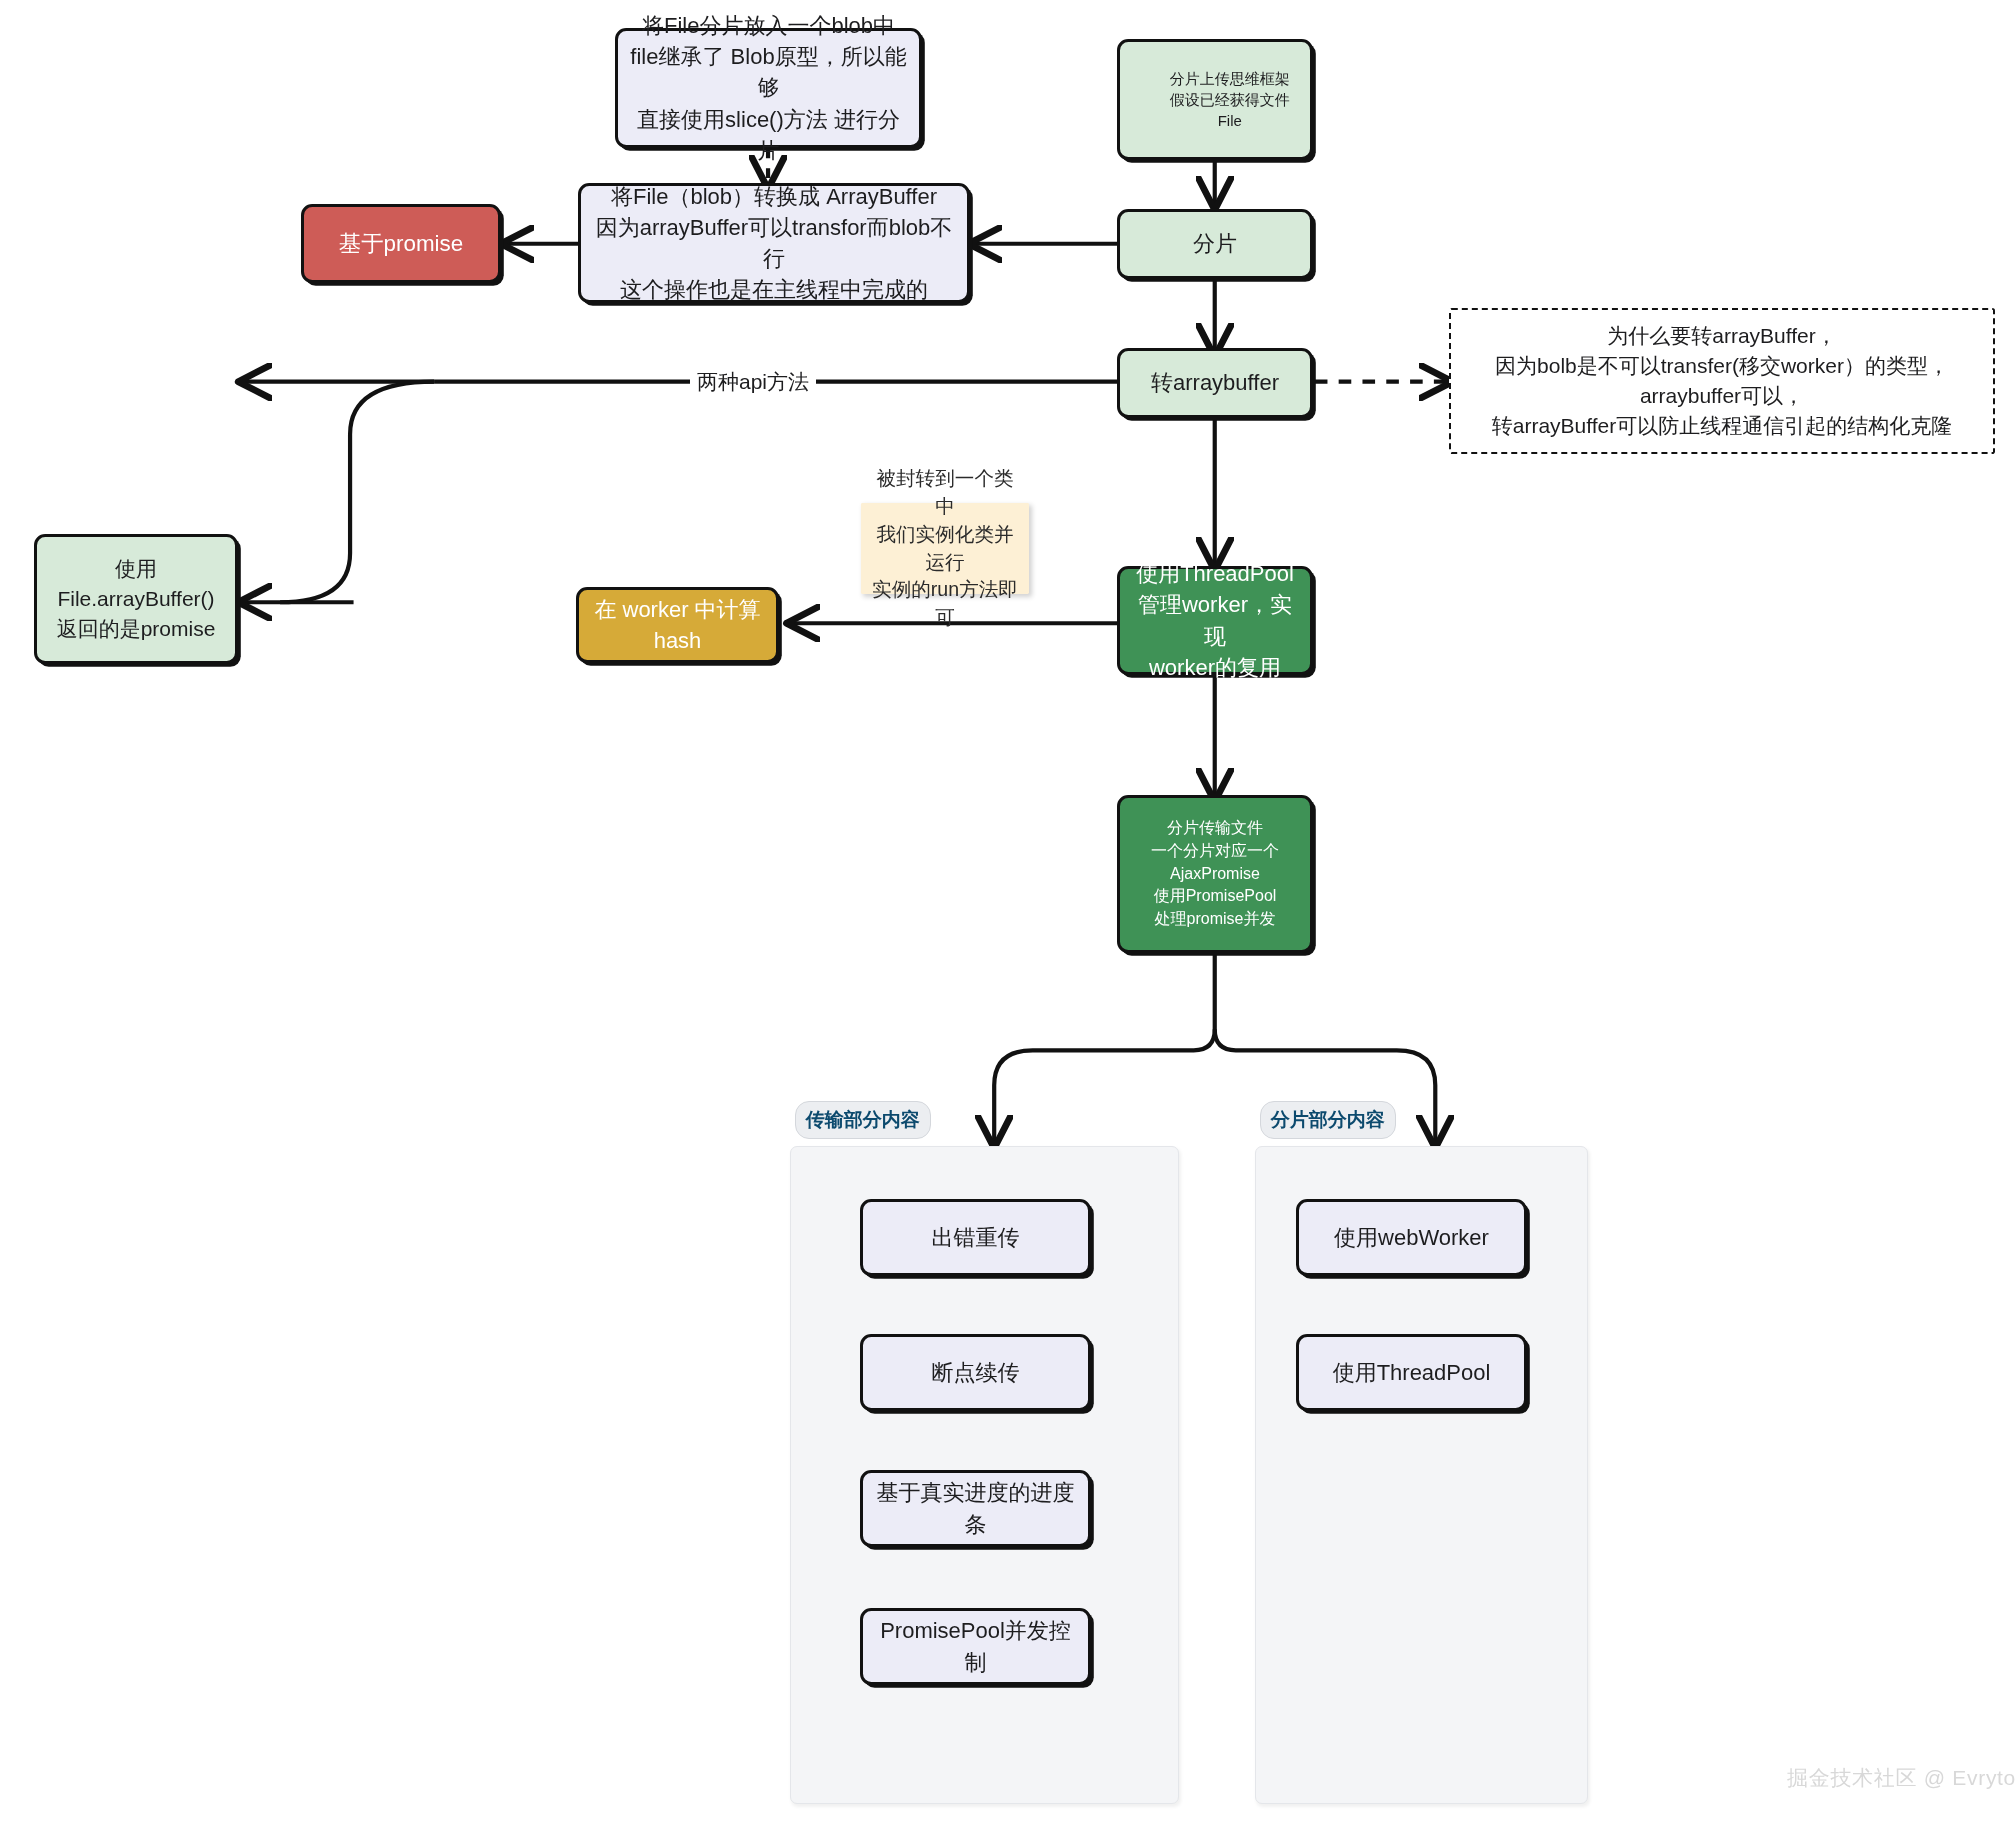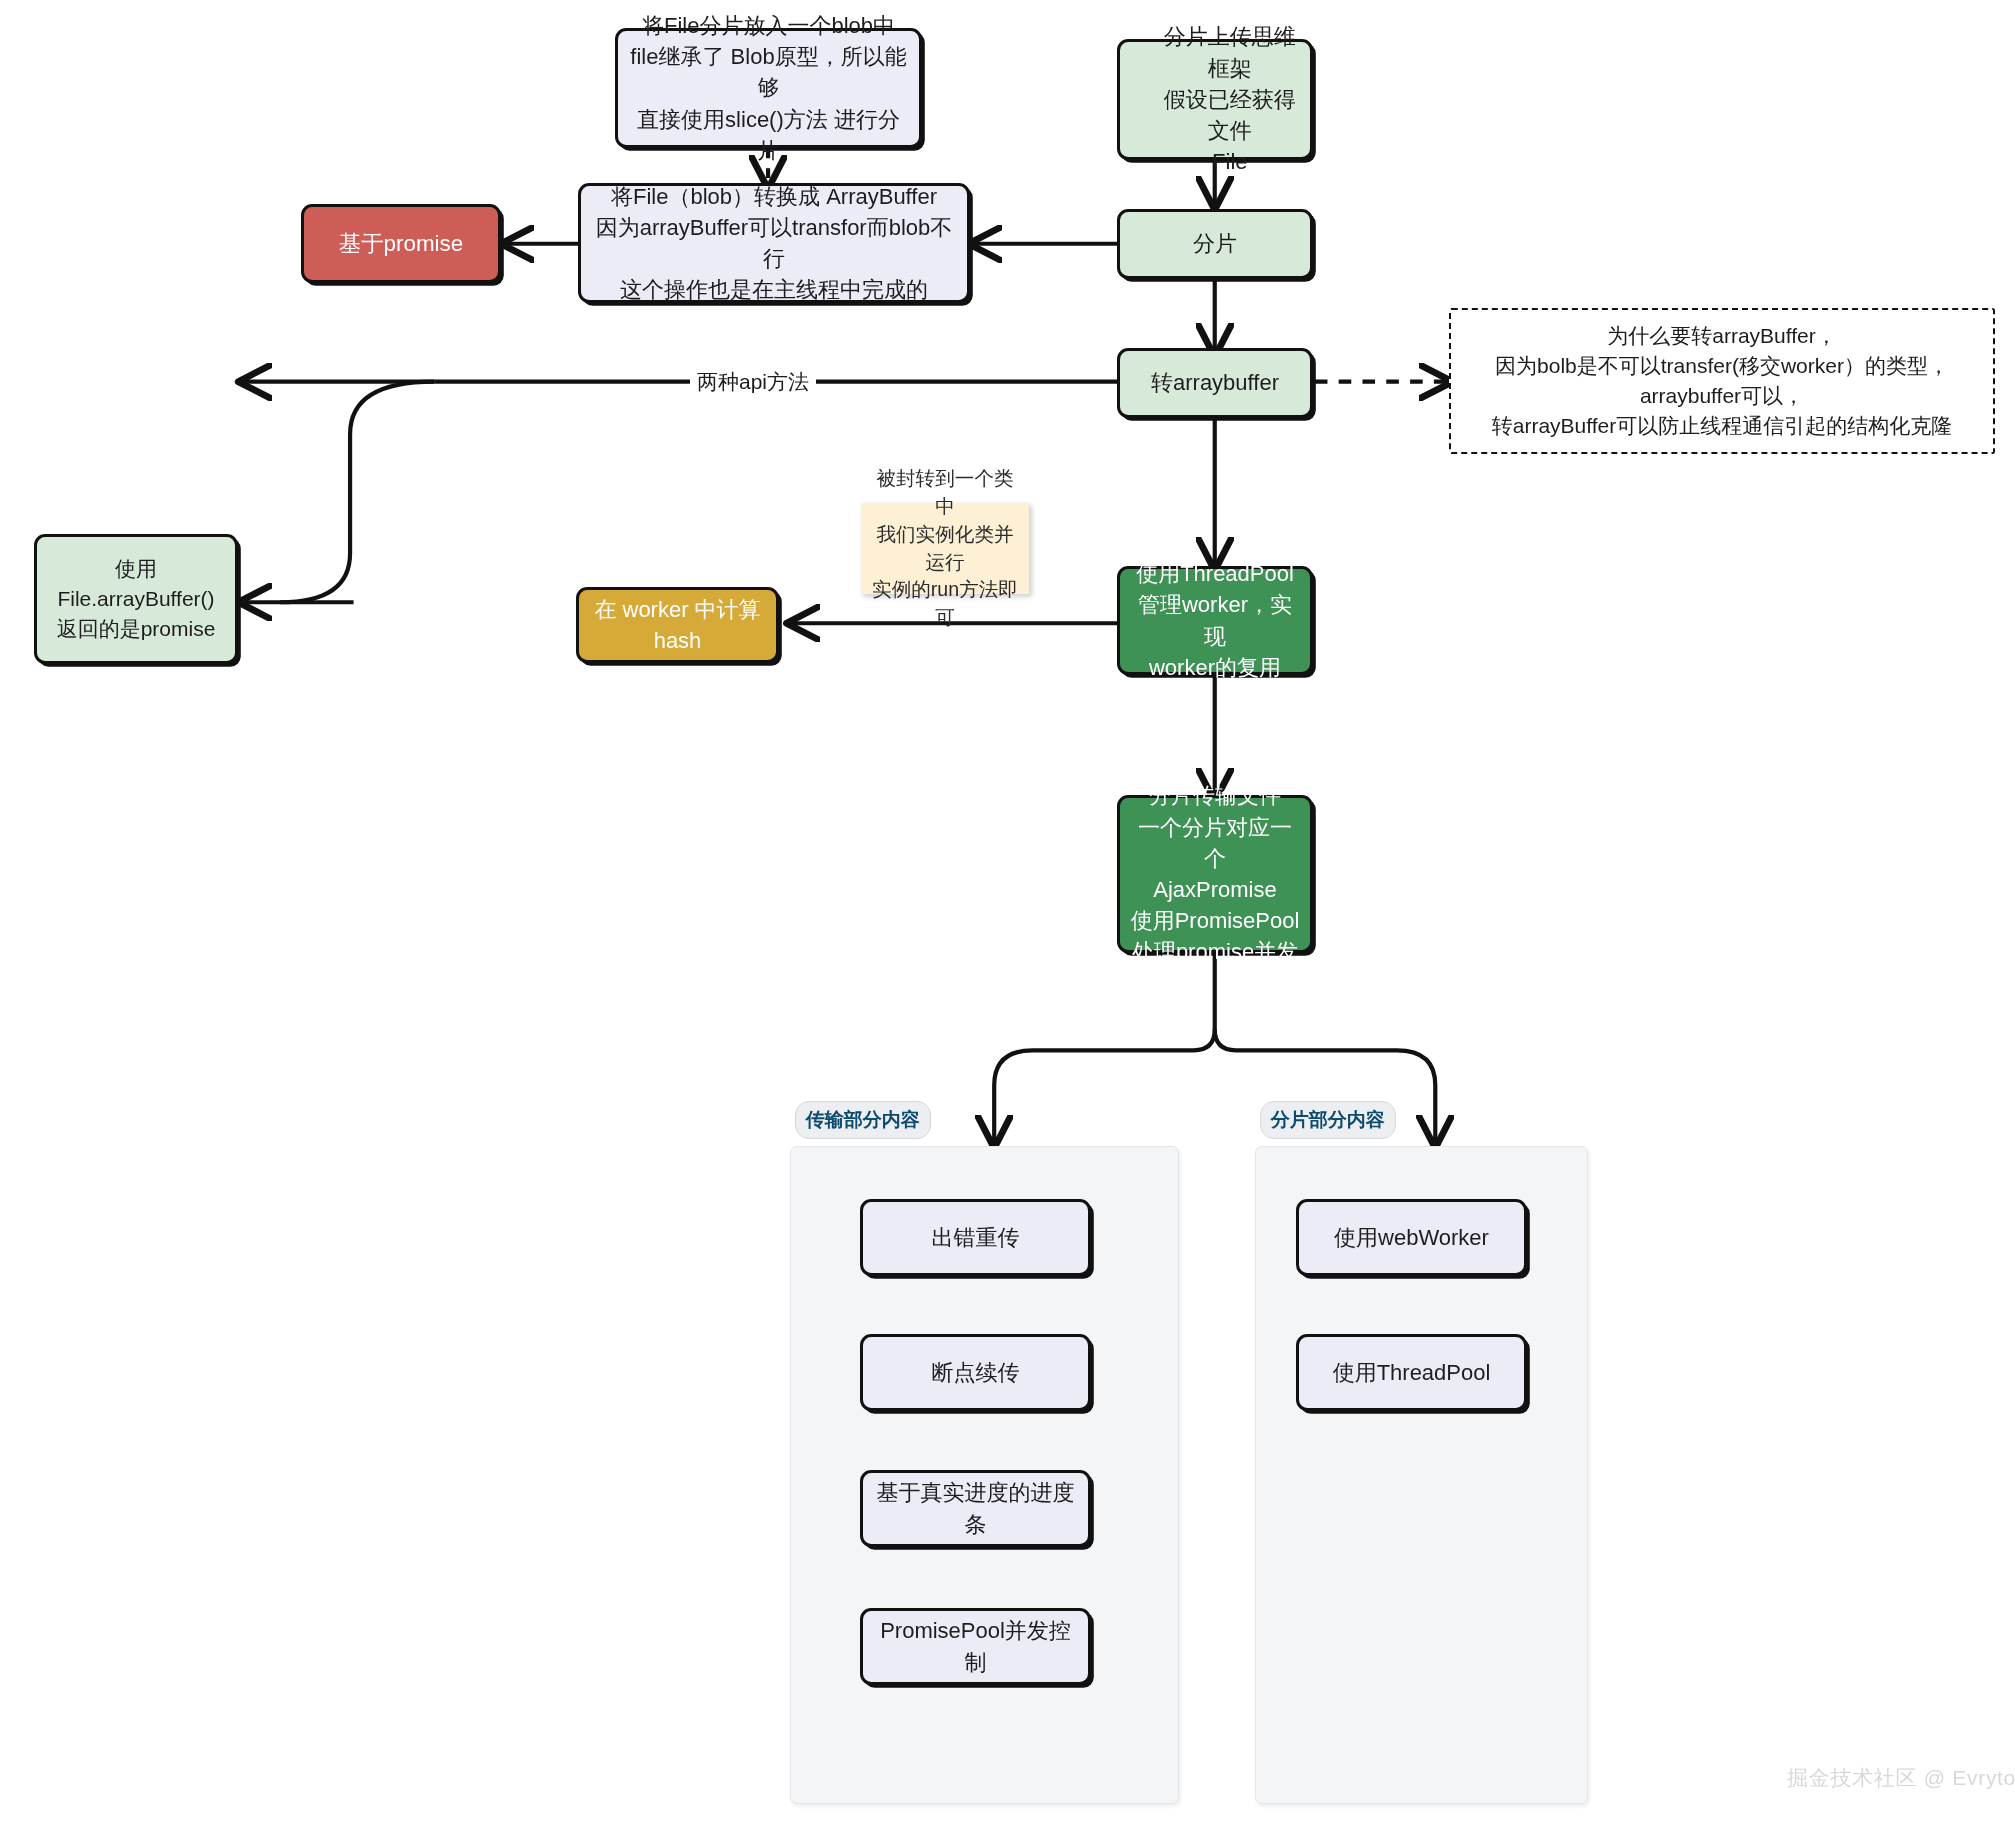--- a/index.html
+++ b/index.html
@@ -165,21 +165,21 @@
       <path d="M1735,1360 L1735,1470 Q1735,1500 1705,1500 L1475,1500 Q1420,1500 1420,1550 L1420,1635" marker-end="url(#arrow)"></path>
       <path d="M1735,1470 Q1735,1500 1765,1500 L1995,1500 Q2050,1500 2050,1550 L2050,1635" marker-end="url(#arrow)"></path>
 
     </g>
   </svg>
 
   <div class="node n-default" style="left:615px; top:28px; width:307px; height:120px; font-size:22px;">将File分片放入一个blob中
 file继承了 Blob原型，所以能够
 直接使用slice()方法 进行分片</div>
 
-  <div class="node n-green" style="left:1117px; top:39px; width:196px; height:121px; font-size:22px;padding-left:38px;">分片上传思维框架
+  <div class="node n-green" style="left:1117px; top:39px; width:196px; height:121px; font-size:15px;padding-left:38px;">分片上传思维框架
 假设已经获得文件
 File</div>
 
   <div class="node n-green" style="left:1117px; top:209px; width:196px; height:70px; font-size:22px;">分片</div>
 
   <div class="node n-default" style="left:578px; top:183px; width:392px; height:120px; font-size:22px;">将File（blob）转换成 ArrayBuffer
 因为arrayBuffer可以transfor而blob不行
 这个操作也是在主线程中完成的</div>
 
   <div class="node n-red" style="left:301px; top:204px; width:200px; height:79px; font-size:22.4px;">基于promise</div>
@@ -200,21 +200,21 @@
 我们实例化类并运行
 实例的run方法即可</div>
 
   <div class="node n-gold" style="left:576px; top:587px; width:203px; height:76px; font-size:22px;">在 worker 中计算
 hash</div>
 
   <div class="node n-darkgreen" style="left:1117px; top:566px; width:196px; height:109px; font-size:22px;">使用ThreadPool
 管理worker，实现
 worker的复用</div>
 
-  <div class="node n-darkgreen" style="left:1117px; top:795px; width:196px; height:158px; font-size:22px;">分片传输文件
+  <div class="node n-darkgreen" style="left:1117px; top:795px; width:196px; height:158px; font-size:16px;">分片传输文件
 一个分片对应一个
 AjaxPromise
 使用PromisePool
 处理promise并发</div>
 
   <div class="edge-label" style="left:678px; top:367px;">两种api方法</div>
 
   <div class="subgraph" style="left:790px; top:1146px; width:389px; height:658px;"></div>
   <div class="subgraph-label" style="left:795px; top:1101px;">传输部分内容</div>
 

